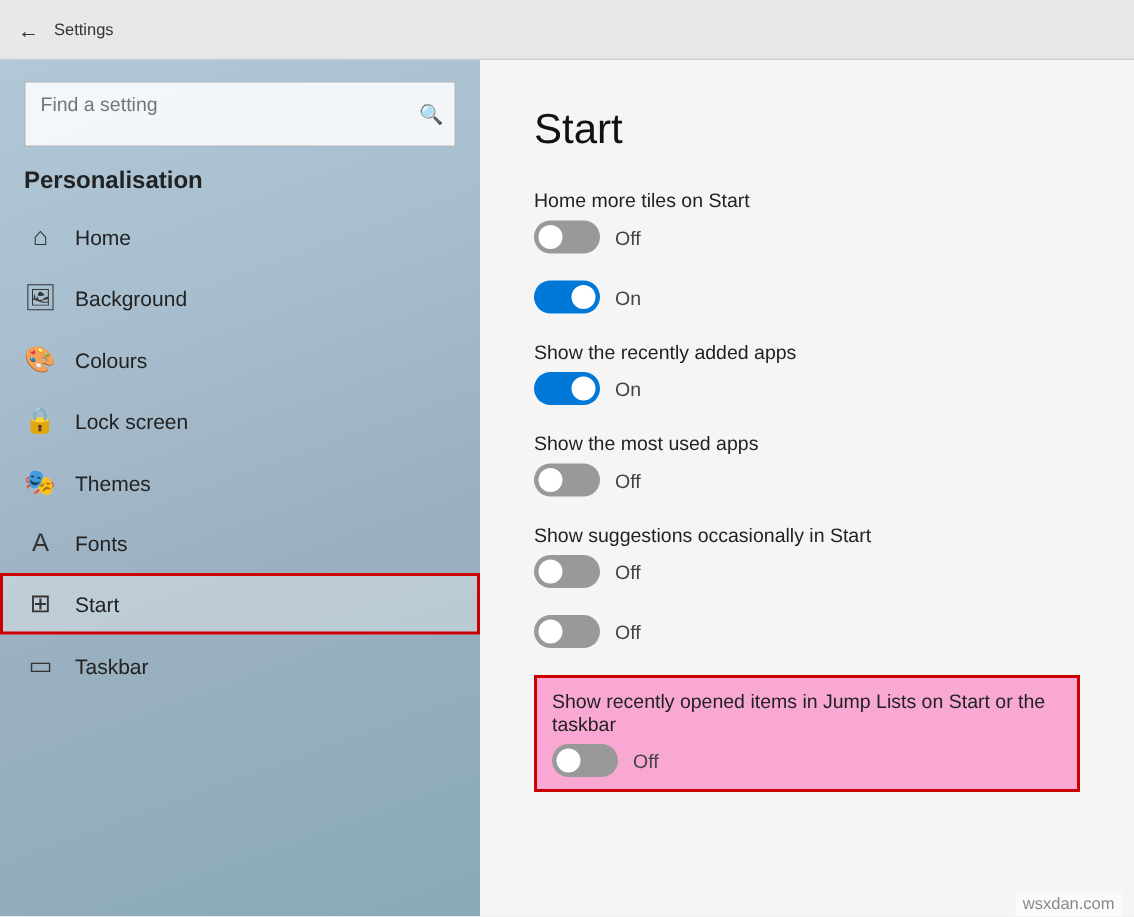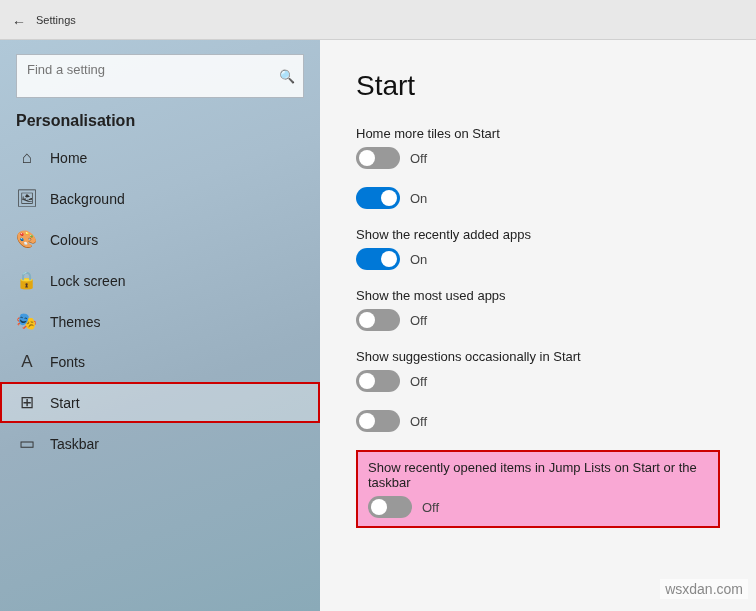--- a/index.html
+++ b/index.html
@@ -182,23 +182,23 @@
     .link-text {
       color: #0078d7;
       font-size: 13px;
       cursor: pointer;
       text-decoration: none;
     }
 
     
     .watermark {
       position: fixed;
-      bottom: 12px;
+      bottom: 0;
       right: 8px;
-      font-size: 14px;
+      font-size: 11px;
       color: #888;
       background: rgba(255,255,255,0.6);
       padding: 2px 5px;
       margin-top: 45px;
     }
   </style>
 </head>
 <body>
 
 <div class="title-bar">

